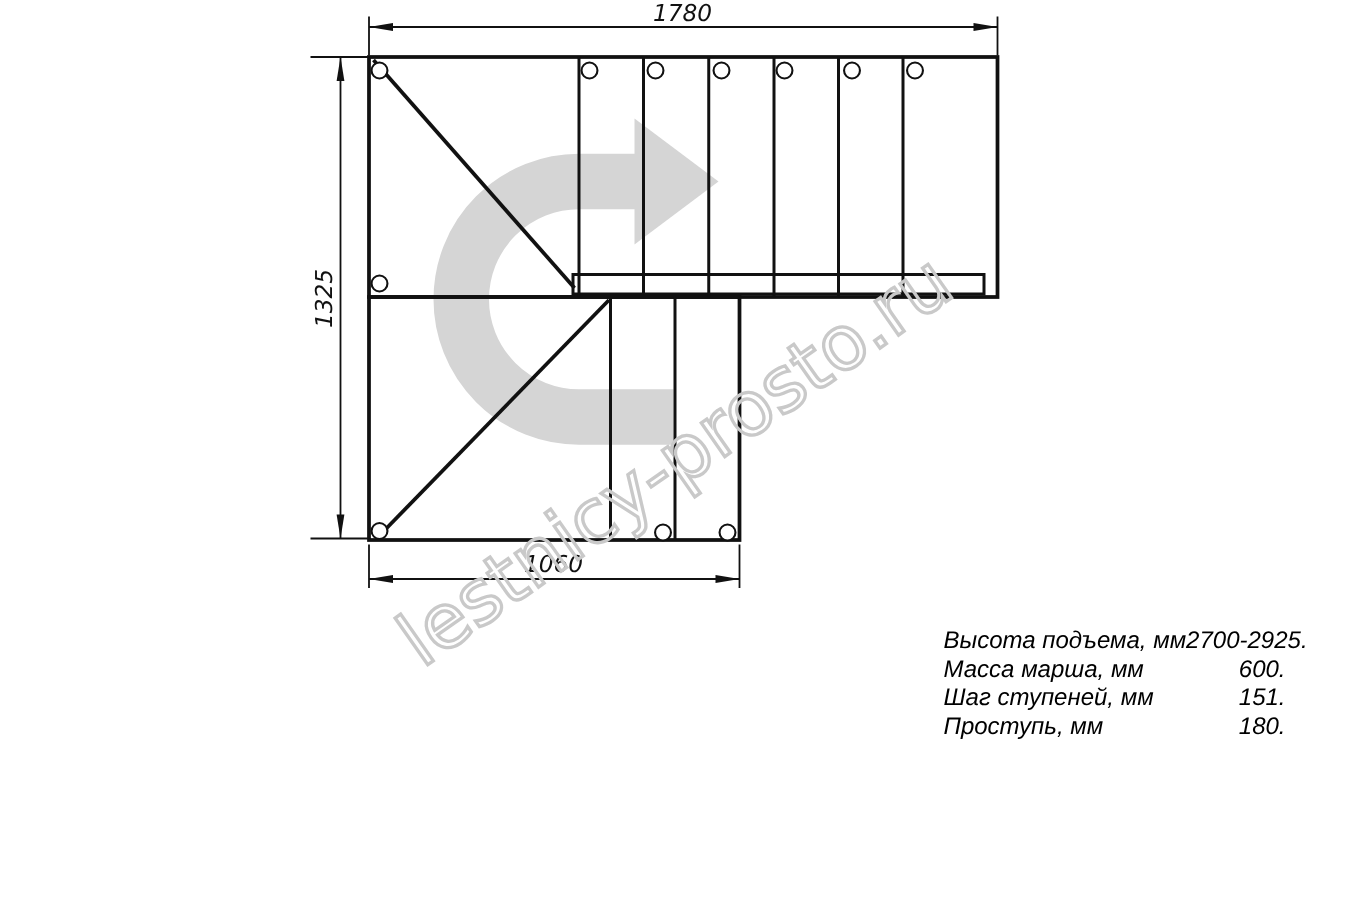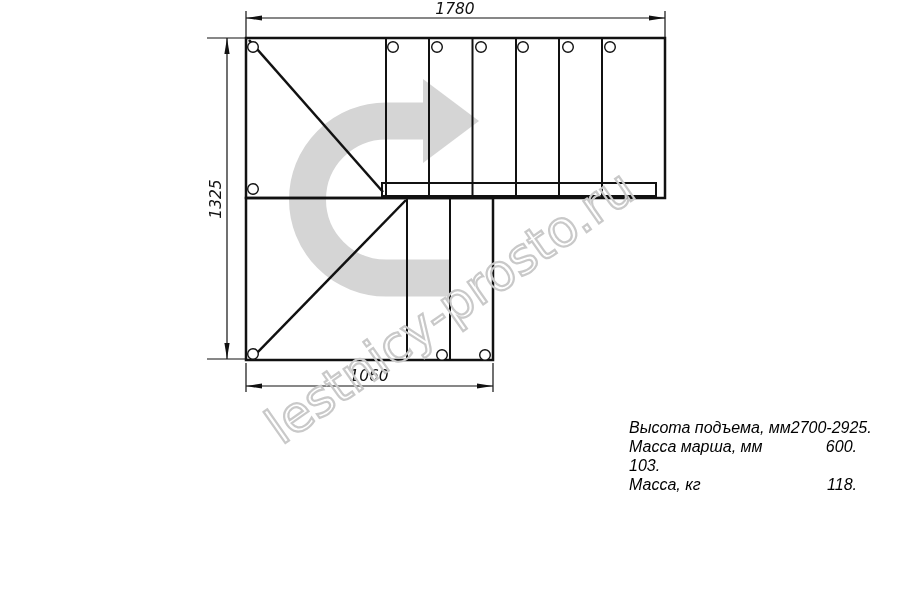--- a/index.html
+++ b/index.html
@@ -151,21 +151,22 @@
   <div class="specs">
     <div class="row">
       <span class="lbl">Высота подъема, мм</span>
       <span class="val">2700-2925.</span>
     </div>
     <div class="row">
       <span class="lbl">Масса марша, мм</span>
       <span class="val">600.</span>
     </div>
     <div class="row">
-      <span class="val">103.</span>
+      <span class="lbl">Шаг ступеней, мм</span>
+      <span class="val">151.</span>
     </div>
     <div class="row">
-      <span class="lbl">Масса, кг</span>
-      <span class="val">118.</span>
+      <span class="lbl">Проступь, мм</span>
+      <span class="val">180.</span>
     </div>
   </div>
 
 </div>
 
 </body></html>

